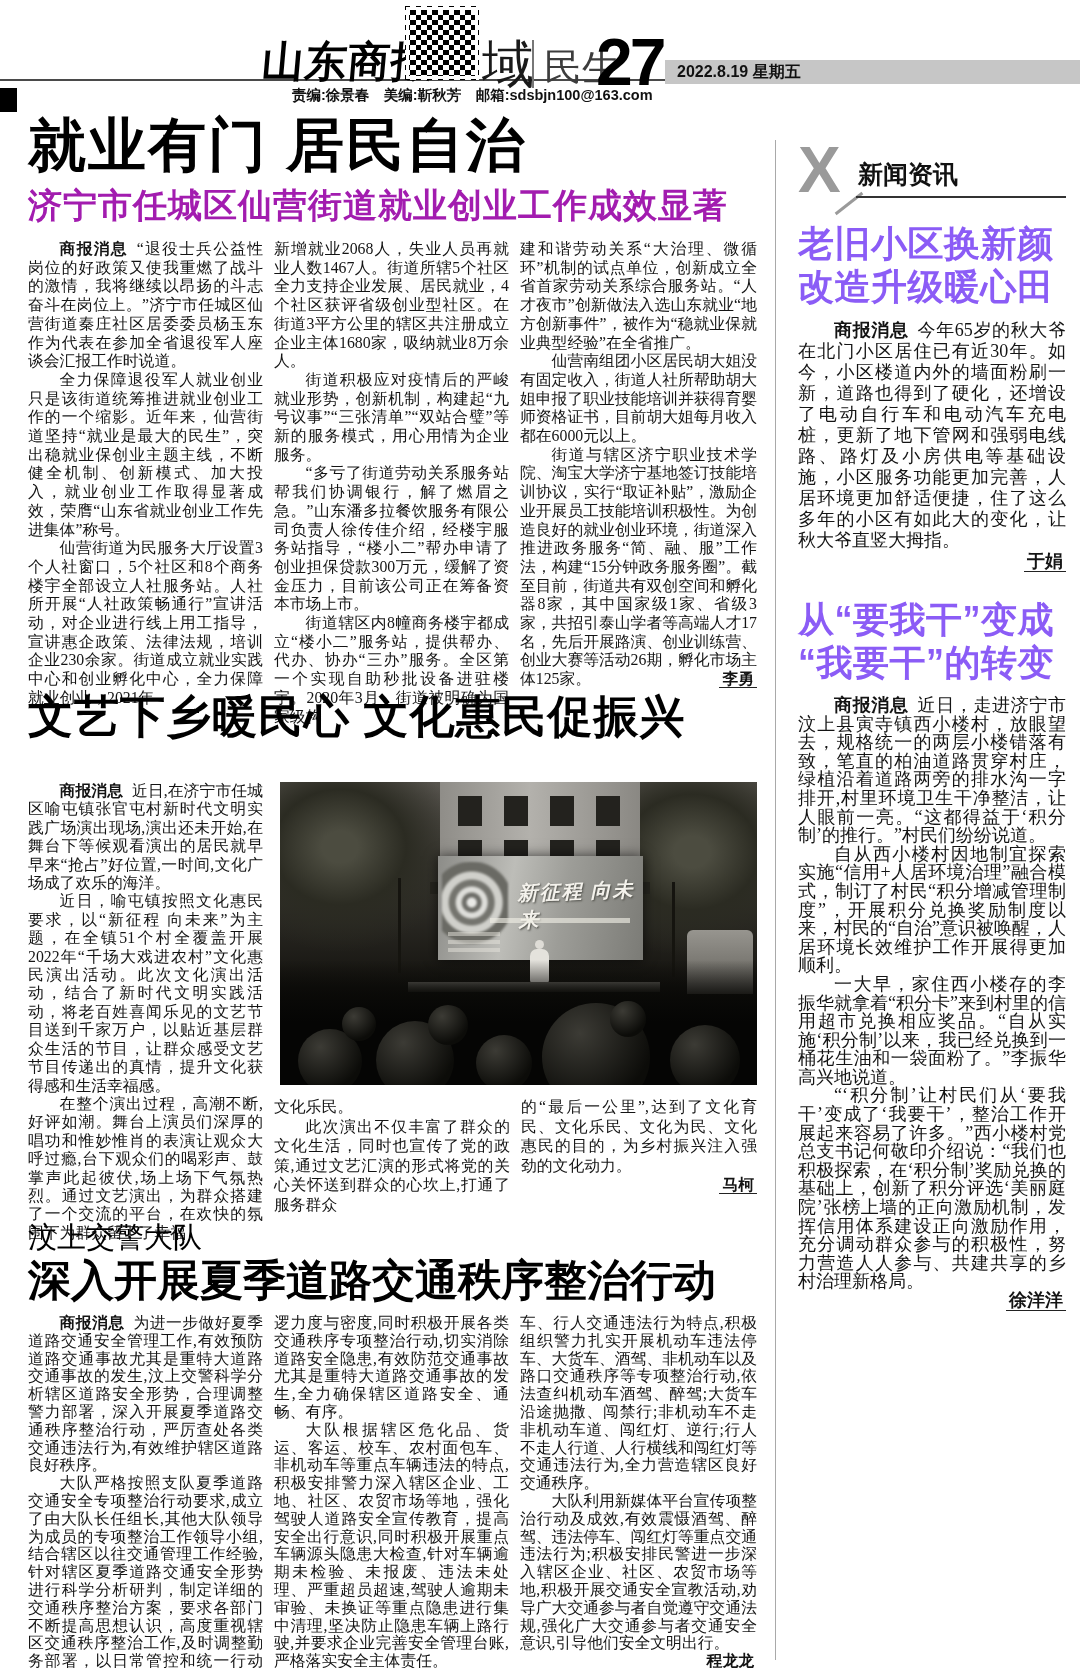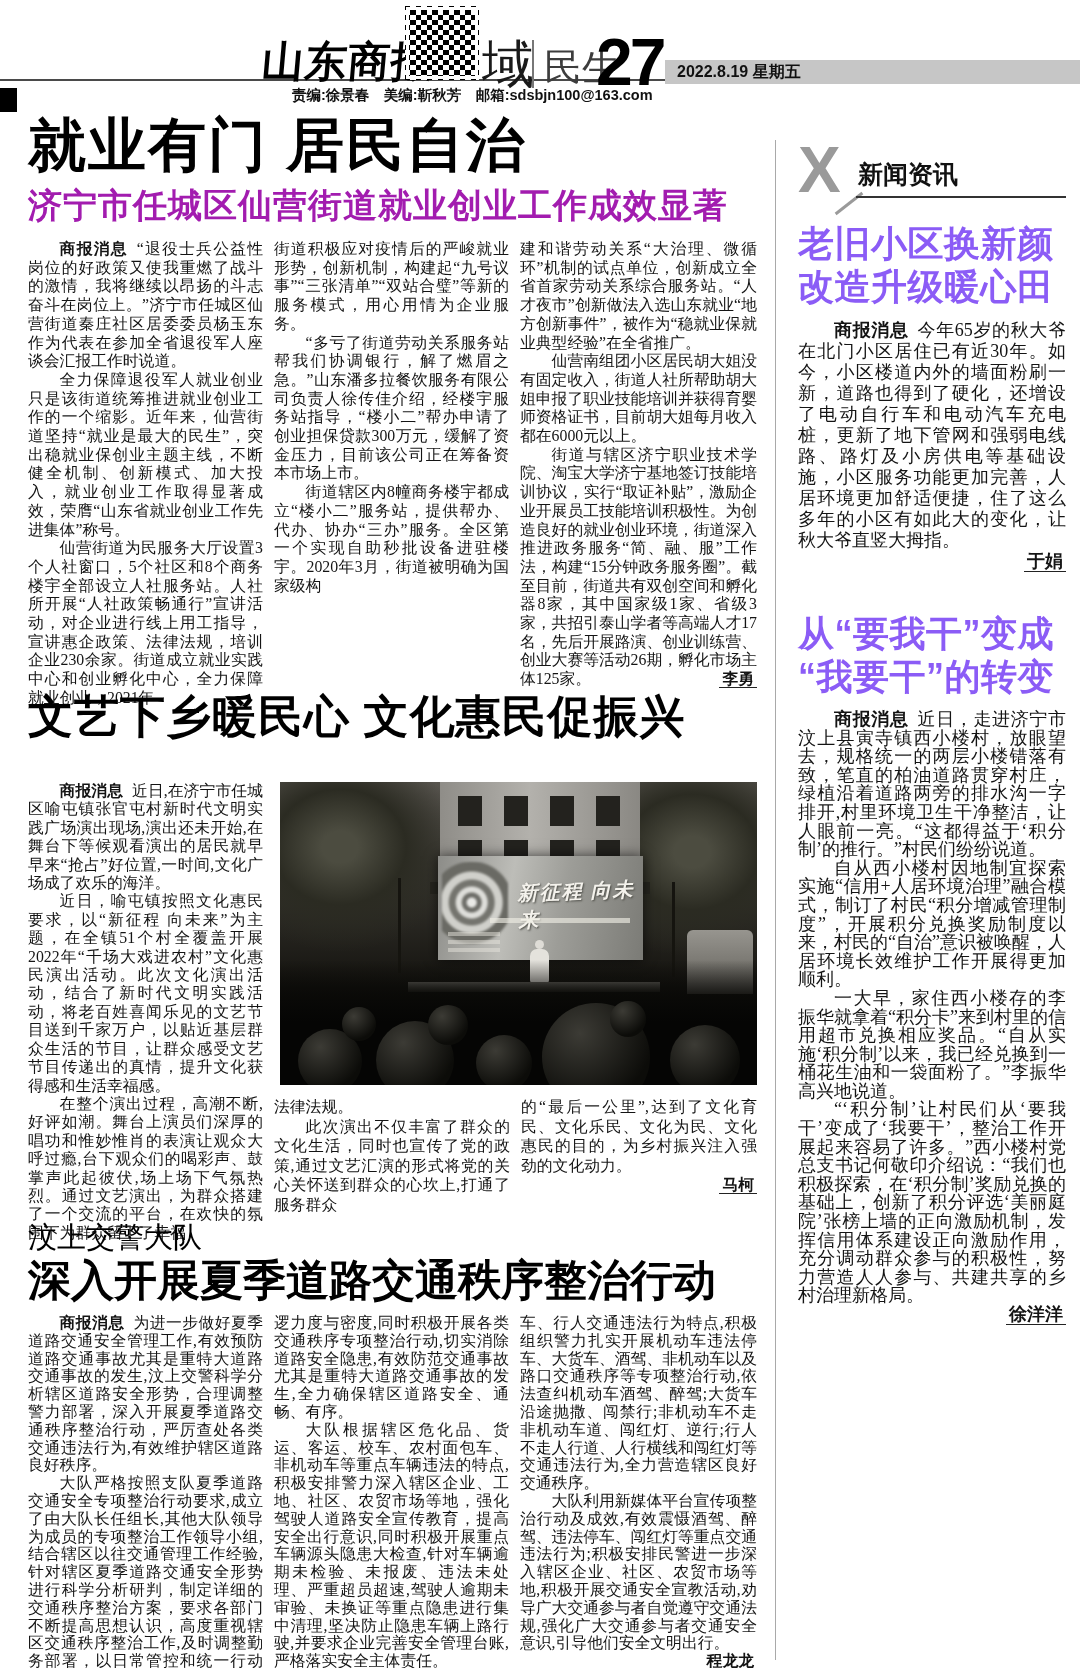--- a/index.html
+++ b/index.html
@@ -110,21 +110,21 @@
           font-weight:900;font-size:64px;line-height:1;color:#9a9a9a;}
   .brand-slash{position:absolute;left:34px;top:56px;width:34px;height:3px;background:#9a9a9a;
                transform:rotate(-38deg);}
   .brand-label{position:absolute;left:60px;top:12px;font-family:"Liberation Sans","DejaVu Sans",sans-serif;
                font-weight:700;font-size:25px;color:#111;}
   .brand-rule{position:absolute;left:58px;top:50px;width:210px;height:2px;background:#333;}
   .sb-head{margin:16px 0 0 0;font-family:"Liberation Sans","DejaVu Sans",sans-serif;font-weight:900;
            font-size:36px;line-height:43px;letter-spacing:0.5px;color:#8b5cf6;}
   .sb-body1{margin-top:12px;font-size:18px;line-height:21px;}
   .sb-body2{margin-top:12px;font-size:18px;line-height:18.6px;}
-  .sb-head2{margin-top:40px;}
+  .sb-head2{margin-top:26px;}
 </style>
 </head>
 <body>
 
 <div class="page">
 
   <div class="hdr-rule"></div>
   <div class="hdr-blk"></div>
   <div class="masthead">山东商报</div>
   <div class="qr"></div>
@@ -144,20 +144,21 @@
     <div class="cols">
       <div class="col">
         <p class="para"><b class="lead">商报消息</b><span>“退役士兵公益性岗位的好政策又使我重燃了战斗的激情，我将继续以昂扬的斗志奋斗在岗位上。”济宁市任城区仙营街道秦庄社区居委委员杨玉东作为代表在参加全省退役军人座谈会汇报工作时说道。</span></p>
         <div>
             <p class="para">全力保障退役军人就业创业只是该街道统筹推进就业创业工作的一个缩影。近年来，仙营街道坚持“就业是最大的民生”，突出稳就业保创业主题主线，不断健全机制、创新模式、加大投入，就业创业工作取得显著成效，荣膺“山东省就业创业工作先进集体”称号。</p>
             <p class="para">仙营街道为民服务大厅设置3个人社窗口，5个社区和8个商务楼宇全部设立人社服务站。人社所开展“人社政策畅通行”宣讲活动，对企业进行线上用工指导，宣讲惠企政策、法律法规，培训企业230余家。街道成立就业实践中心和创业孵化中心，全力保障就业创业，2021年</p>
           </div>
       </div>
       <div class="col cont">
         <div>
+            <p class="para">新增就业2068人，失业人员再就业人数1467人。街道所辖5个社区全力支持企业发展、居民就业，4个社区获评省级创业型社区。在街道3平方公里的辖区共注册成立企业主体1680家，吸纳就业8万余人。</p>
             <p class="para">街道积极应对疫情后的严峻就业形势，创新机制，构建起“九号议事”“三张清单”“双站合璧”等新的服务模式，用心用情为企业服务。</p>
             <p class="para">“多亏了街道劳动关系服务站帮我们协调银行，解了燃眉之急。”山东潘多拉餐饮服务有限公司负责人徐传佳介绍，经楼宇服务站指导，“楼小二”帮办申请了创业担保贷款300万元，缓解了资金压力，目前该公司正在筹备资本市场上市。</p>
             <p class="para">街道辖区内8幢商务楼宇都成立“楼小二”服务站，提供帮办、代办、协办“三办”服务。全区第一个实现自助秒批设备进驻楼宇。2020年3月，街道被明确为国家级构</p>
           </div>
       </div>
       <div class="col cont">
         <div>
             <p class="para">建和谐劳动关系“大治理、微循环”机制的试点单位，创新成立全省首家劳动关系综合服务站。“人才夜市”创新做法入选山东就业“地方创新事件”，被作为“稳就业保就业典型经验”在全省推广。</p>
             <p class="para">仙营南组团小区居民胡大姐没有固定收入，街道人社所帮助胡大姐申报了职业技能培训并获得育婴师资格证书，目前胡大姐每月收入都在6000元以上。</p>
             <p class="para">街道与辖区济宁职业技术学院、淘宝大学济宁基地签订技能培训协议，实行“取证补贴”，激励企业开展员工技能培训积极性。为创造良好的就业创业环境，街道深入推进政务服务“简、融、服”工作法，构建“15分钟政务服务圈”。截至目前，街道共有双创空间和孵化器8家，其中国家级1家、省级3家，共招引泰山学者等高端人才17名，先后开展路演、创业训练营、创业大赛等活动26期，孵化市场主体125家。</p>
@@ -206,21 +207,21 @@
           <div class="ph-head" style="left:196px;bottom:-6px;width:56px;height:56px;"></div>
           <div class="ph-head" style="left:262px;bottom:-26px;width:108px;height:108px;"></div>
           <div class="ph-head" style="left:390px;bottom:-10px;width:70px;height:70px;"></div>
           <div class="ph-head" style="left:148px;bottom:40px;width:40px;height:40px;"></div>
           <div class="ph-head" style="left:330px;bottom:48px;width:36px;height:36px;"></div>
           <div class="ph-head" style="left:62px;bottom:44px;width:34px;height:34px;"></div>
         </div>
         <div class="capcols">
           <div class="col cont">
             <div>
-                <p class="para">法律法规。</p>
+                <p class="para">文化乐民。</p>
                 <p class="para">此次演出不仅丰富了群众的文化生活，同时也宣传了党的政策,通过文艺汇演的形式将党的关心关怀送到群众的心坎上,打通了服务群众</p>
               </div>
           </div>
           <div class="col cont">
             <div>
                 <p class="para">的“最后一公里”,达到了文化育民、文化乐民、文化为民、文化惠民的目的，为乡村振兴注入强劲的文化动力。</p>
               </div>
             <p class="byline"><span>马柯</span></p>
           </div>
         </div>

